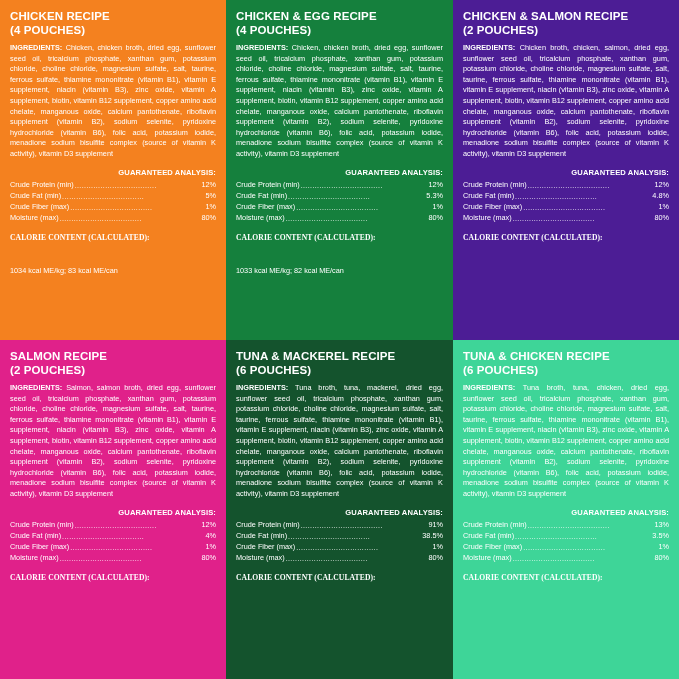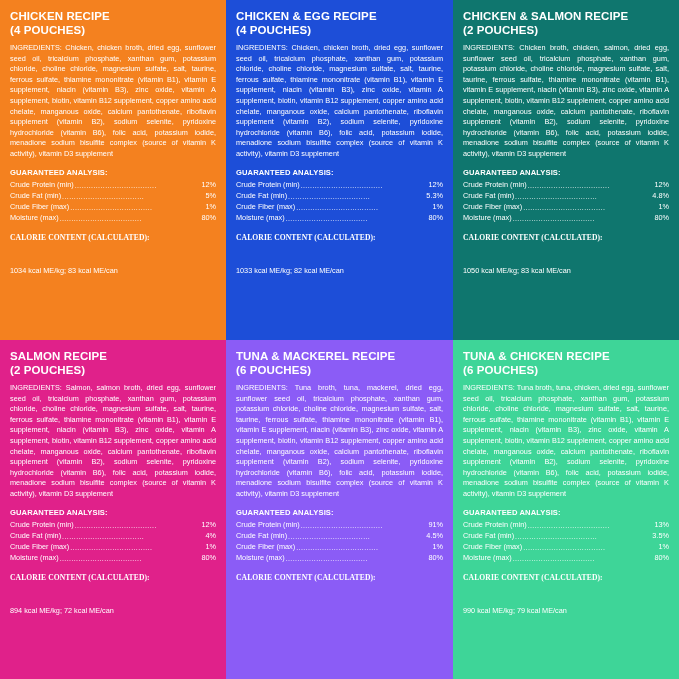--- a/index.html
+++ b/index.html
@@ -35,27 +35,28 @@
     text-transform: uppercase;
     white-space: pre-line;
   }
   .panel .ingredients {
     font-size: 7.3px;
     line-height: 1.45;
     text-align: justify;
     margin: 0 0 9px 0;
   }
   .panel .ingredients .lead {
-    font-weight: normal;
+    font-weight: bold;
   }
   .panel .ga-title {
     font-size: 7.6px;
     font-weight: bold;
     margin: 0 0 3px 0;
     letter-spacing: 0.1px;
+    text-align: right;
   }
   .ga-list {
     margin: 0 0 9px 0;
     padding: 0;
     list-style: none;
   }
   .ga-row {
     font-size: 7.3px;
     line-height: 1.5;
     display: flex;
@@ -78,24 +79,24 @@
     letter-spacing: 0.1px;
     font-family: Liberation Serif, serif;
   }
   .panel .cal-value {
     font-size: 7.3px;
     line-height: 1.4;
     margin-top: 24px;
   }
   
   .p1 { background: #f4811f; }
-  .p2 { background: #1d4ed8; }
-  .p3 { background: #0f766e; }
+  .p2 { background: #15803d; }
+  .p3 { background: #4c1d95; }
   .p4 { background: #e0218a; }
-  .p5 { background: #8b5cf6; }
+  .p5 { background: #14532d; }
   .p6 { background: #3ed598; }
 </style>
 </head>
 <body>
 
 <div class="grid">
 
   <section class="panel p1">
     <h2 class="title">CHICKEN RECIPE
 (4 POUCHES)</h2>
@@ -179,21 +180,20 @@
           <span class="dots">...................................</span>
           <span class="value">1%</span>
         </li>
       <li class="ga-row">
           <span class="label">Moisture (max)</span>
           <span class="dots">...................................</span>
           <span class="value">80%</span>
         </li>
     </ul>
     <div class="cal-title">CALORIE CONTENT (CALCULATED):</div>
-    <div class="cal-value">1050 kcal ME/kg; 83 kcal ME/can</div>
   </section>
 
   <section class="panel p4">
     <h2 class="title">SALMON RECIPE
 (2 POUCHES)</h2>
     <p class="ingredients"><span class="lead">INGREDIENTS:</span> <span>Salmon, salmon broth, dried egg, sunflower seed oil, tricalcium phosphate, xanthan gum, potassium chloride, choline chloride, magnesium sulfate, salt, taurine, ferrous sulfate, thiamine mononitrate (vitamin B1), vitamin E supplement, niacin (vitamin B3), zinc oxide, vitamin A supplement, biotin, vitamin B12 supplement, copper amino acid chelate, manganous oxide, calcium pantothenate, riboflavin supplement (vitamin B2), sodium selenite, pyridoxine hydrochloride (vitamin B6), folic acid, potassium iodide, menadione sodium bisulfite complex (source of vitamin K activity), vitamin D3 supplement</span></p>
     <div class="ga-title">GUARANTEED ANALYSIS:</div>
     <ul class="ga-list">
       <li class="ga-row">
           <span class="label">Crude Protein (min)</span>
@@ -210,38 +210,37 @@
           <span class="dots">...................................</span>
           <span class="value">1%</span>
         </li>
       <li class="ga-row">
           <span class="label">Moisture (max)</span>
           <span class="dots">...................................</span>
           <span class="value">80%</span>
         </li>
     </ul>
     <div class="cal-title">CALORIE CONTENT (CALCULATED):</div>
-    <div class="cal-value">894 kcal ME/kg; 72 kcal ME/can</div>
   </section>
 
   <section class="panel p5">
     <h2 class="title">TUNA &amp; MACKEREL RECIPE
 (6 POUCHES)</h2>
     <p class="ingredients"><span class="lead">INGREDIENTS:</span> <span>Tuna broth, tuna, mackerel, dried egg, sunflower seed oil, tricalcium phosphate, xanthan gum, potassium chloride, choline chloride, magnesium sulfate, salt, taurine, ferrous sulfate, thiamine mononitrate (vitamin B1), vitamin E supplement, niacin (vitamin B3), zinc oxide, vitamin A supplement, biotin, vitamin B12 supplement, copper amino acid chelate, manganous oxide, calcium pantothenate, riboflavin supplement (vitamin B2), sodium selenite, pyridoxine hydrochloride (vitamin B6), folic acid, potassium iodide, menadione sodium bisulfite complex (source of vitamin K activity), vitamin D3 supplement</span></p>
     <div class="ga-title">GUARANTEED ANALYSIS:</div>
     <ul class="ga-list">
       <li class="ga-row">
           <span class="label">Crude Protein (min)</span>
           <span class="dots">...................................</span>
           <span class="value">91%</span>
         </li>
       <li class="ga-row">
           <span class="label">Crude Fat (min)</span>
           <span class="dots">...................................</span>
-          <span class="value">4.5%</span>
+          <span class="value">38.5%</span>
         </li>
       <li class="ga-row">
           <span class="label">Crude Fiber (max)</span>
           <span class="dots">...................................</span>
           <span class="value">1%</span>
         </li>
       <li class="ga-row">
           <span class="label">Moisture (max)</span>
           <span class="dots">...................................</span>
           <span class="value">80%</span>
@@ -271,16 +270,15 @@
           <span class="dots">...................................</span>
           <span class="value">1%</span>
         </li>
       <li class="ga-row">
           <span class="label">Moisture (max)</span>
           <span class="dots">...................................</span>
           <span class="value">80%</span>
         </li>
     </ul>
     <div class="cal-title">CALORIE CONTENT (CALCULATED):</div>
-    <div class="cal-value">990 kcal ME/kg; 79 kcal ME/can</div>
   </section>
 
 </div>
 
 </body></html>

